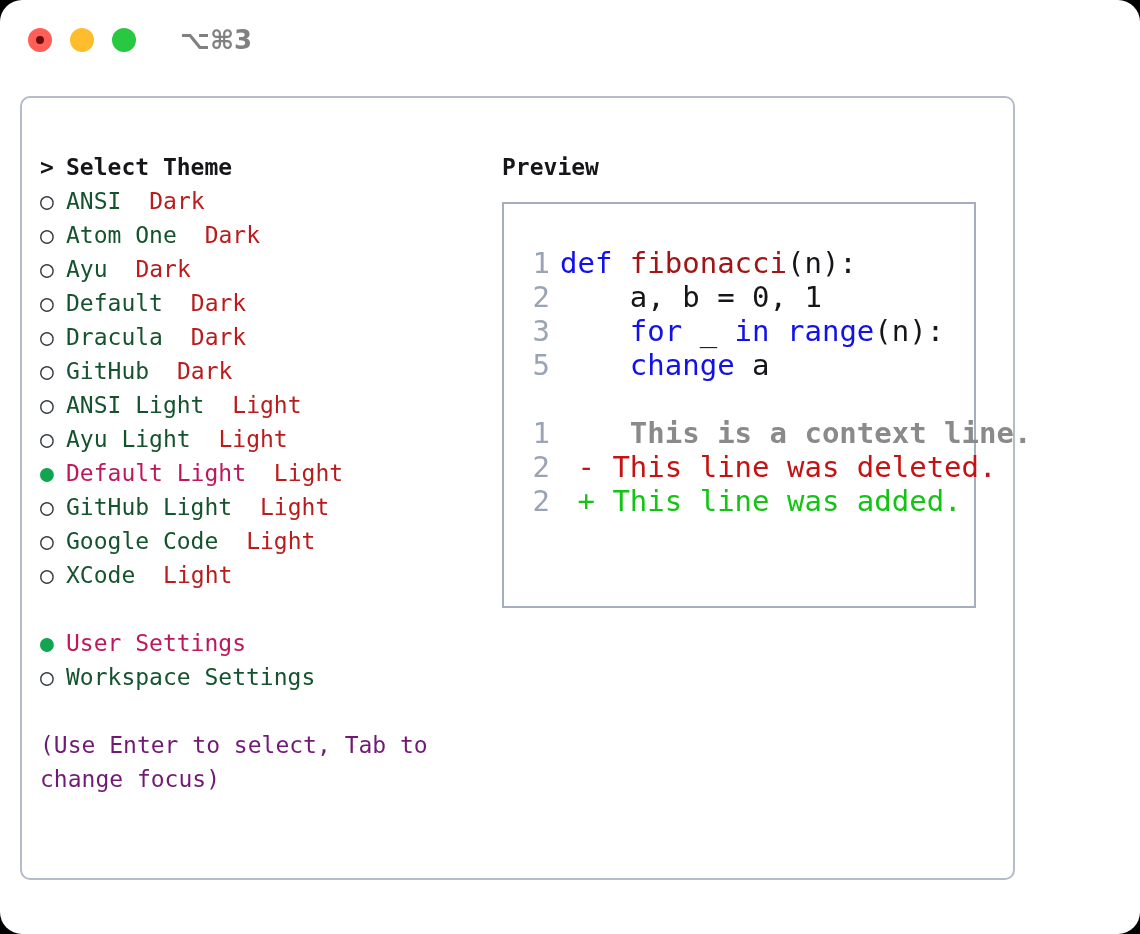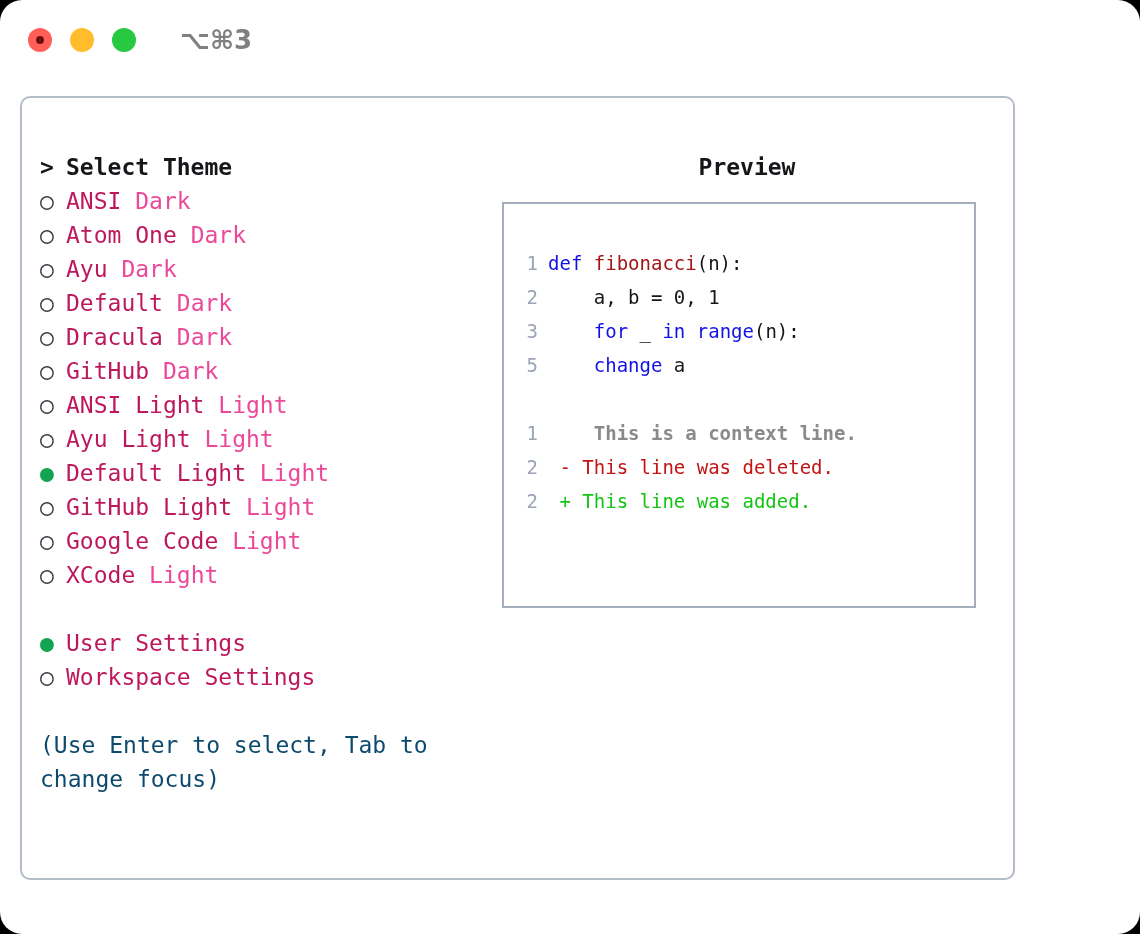--- a/index.html
+++ b/index.html
@@ -100,66 +100,65 @@
     width: 26px;
     text-align: left;
     flex: 0 0 26px;
     font-size: 23px;
   }
   .hdr-row {
     font-weight: 700;
     color: #16161a;
   }
   .hdr-row .marker { font-weight: 700; color: #16161a; }
-  .name { color: #be185d; }
+  .name { color: #14532d; }
   .name.sel { color: #be185d; }
-  .suffix { color: #ec4899; }
+  .suffix { color: #b91c1c; margin-left: 14px; }
   .dot-empty { color: #3a3f49; }
   .dot-full  { color: #13a452; }
 
   .spacer-sm { height: 34px; }
 
   .hint {
     margin-top: 34px;
     font-size: 23px;
     line-height: 34px;
-    color: #0c4a6e;
+    color: #701a75;
     width: 410px;
     white-space: pre-wrap;
   }
 
   
   .right-col {
     position: absolute;
     left: 480px;
     top: 52px;
     width: 490px;
   }
   .preview-title {
     font-size: 23px;
     font-weight: 700;
     color: #16161a;
     line-height: 34px;
     margin-bottom: 0;
-    text-align: center;
   }
   .preview-box {
     margin-top: 18px;
     width: 474px;
     height: 406px;
     border: 2px solid #a4aebd;
     box-sizing: border-box;
     background: #ffffff;
     padding: 42px 0 0 0;
   }
   .code-line {
-    font-size: 19px;
+    font-size: 29px;
     line-height: 34px;
     white-space: pre;
-    padding-left: 12px;
+    padding-left: 24px;
   }
   .ln {
     display: inline-block;
     width: 22px;
     text-align: right;
     color: #9aa4b4;
     margin-right: 10px;
   }
   .kw   { color: #1212e8; }
   .fn   { color: #a01515; }

